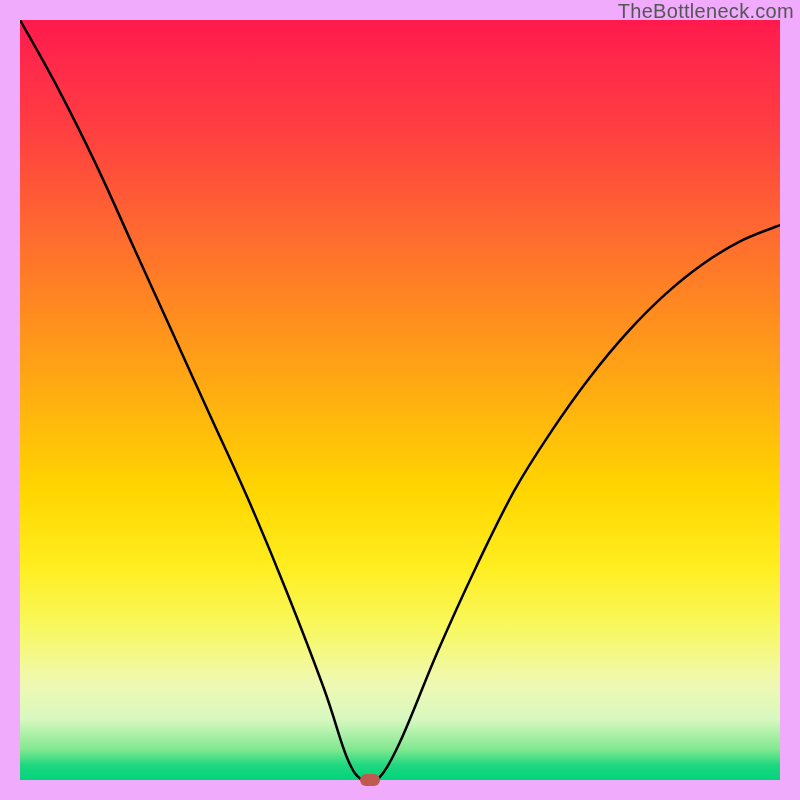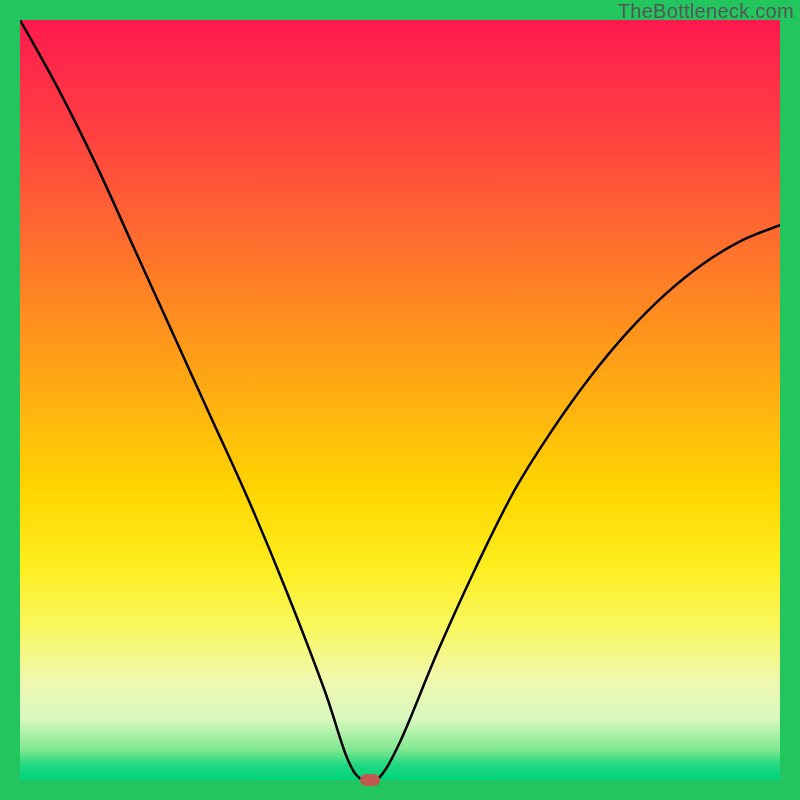--- a/index.html
+++ b/index.html
@@ -7,21 +7,21 @@
     padding: 0;
     width: 800px;
     height: 800px;
     overflow: hidden;
     background: #000;
     font-family: Arial, Helvetica, sans-serif;
   }
   .frame {
     position: absolute;
     inset: 0;
-    background: #22c55e;
+    background: #f0abfc;
   }
   .plot-area {
     position: absolute;
     left: 20px;
     top: 20px;
     width: 760px;
     height: 760px;
   }
   .gradient-bg {
     position: absolute;

